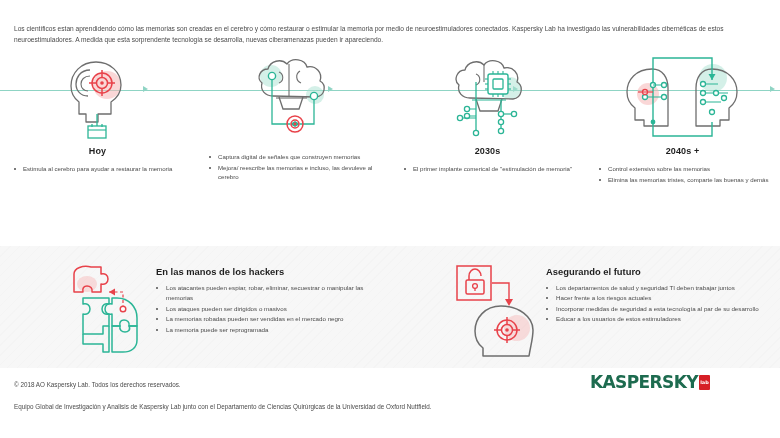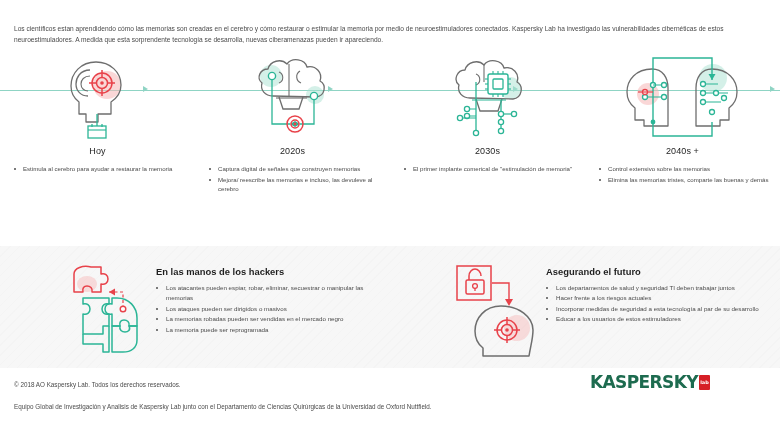--- a/index.html
+++ b/index.html
@@ -74,21 +74,21 @@
     justify-content: center;
     position: relative;
     z-index: 2;
   }
 
   .stage-art svg { display: block; overflow: visible; }
 
   .stage-label {
     text-align: center;
     font-size: 9px;
-    font-weight: normal;
+    font-weight: bold;
     color: #1f1f1f;
     margin-top: 2px;
     letter-spacing: 0.1px;
   }
 
   .stage-bullets {
     margin-top: 8px;
     padding-left: 14px;
     list-style: none;
   }
@@ -300,21 +300,20 @@
           <path d="M29 28 L29 72 L47 72" fill="none" stroke="#2bb596" stroke-width="1.3"></path>
           <path d="M71 48 L71 72 L57 72" fill="none" stroke="#2bb596" stroke-width="1.3"></path>
           <path d="M47 72 l5 -3 l0 6 Z" fill="#2bb596"></path>
           <path d="M57 72 l-5 -3 l0 6 Z" fill="#2bb596"></path>
 
           <circle cx="52" cy="72" r="8" fill="none" stroke="#e8424a" stroke-width="1.5"></circle>
           <circle cx="52" cy="72" r="4" fill="none" stroke="#e8424a" stroke-width="1.5"></circle>
           <circle cx="52" cy="72" r="1.4" fill="#e8424a"></circle>
         </svg>
       </div>
-      <div class="stage-label">2020s</div>
       <ul class="stage-bullets">
         <li>Captura digital de señales que construyen memorias</li>
         <li>Mejora/ reescribe las memorias e incluso, las devuleve al cerebro</li>
       </ul>
     </div>
 
     <div class="stage">
       <div class="stage-art">
         <svg width="100" height="92" viewBox="0 0 100 92">
           <circle cx="72" cy="36" r="11" fill="#a9e2d1" opacity="0.5"></circle>

